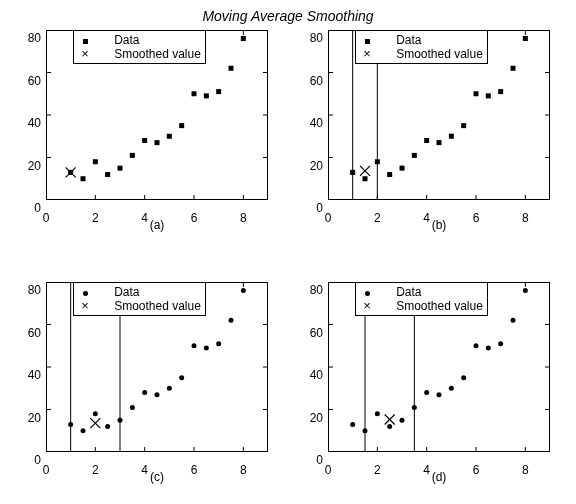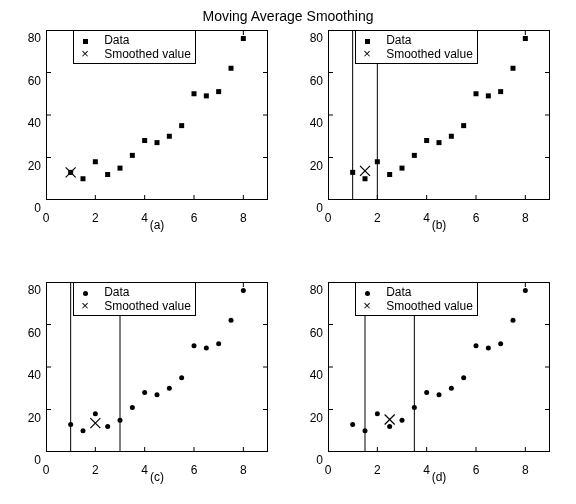--- a/index.html
+++ b/index.html
@@ -15,20 +15,21 @@
     width: 576px;
     height: 504px;
   }
   .title {
     position: absolute;
     left: 0;
     width: 100%;
     text-align: center;
     top: 8px;
     font-size: 14px;
+    font-style: italic;
   }
   .panel {
     position: absolute;
   }
   .plot-box {
     position: absolute;
     border: 1px solid #000;
     box-sizing: border-box;
   }
   .tick-label {
@@ -49,21 +50,21 @@
     border: 1px solid #000;
     background: #fff;
     font-size: 12px;
     padding: 2px 4px 2px 4px;
     box-sizing: border-box;
     line-height: 14px;
   }
   .legend .row {
     display: flex;
     align-items: center;
-    gap: 12px;
+    gap: 22px;
     white-space: nowrap;
   }
   .legend .sym { width: 14px; text-align: center; display:inline-block; }
   .marker-square {
     display: inline-block;
     width: 5px; height: 5px;
     background: #000;
   }
   .marker-dot {
     display: inline-block;

